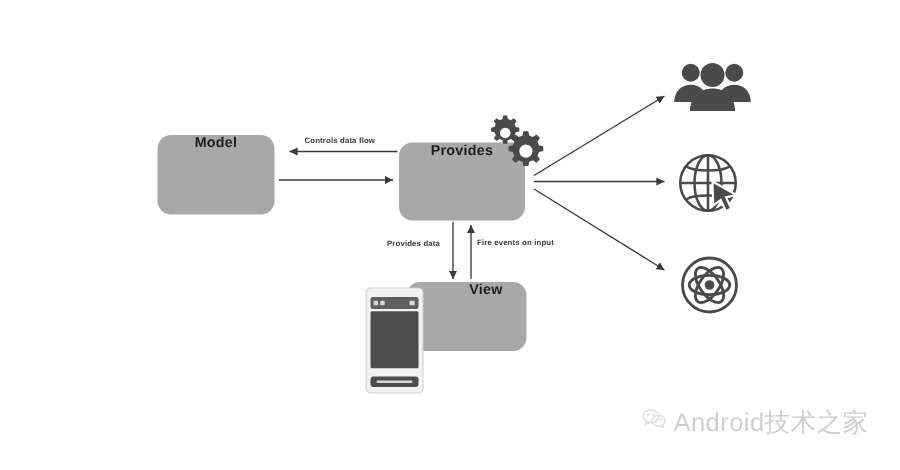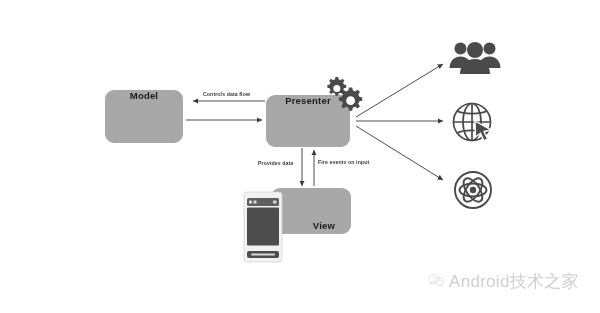--- a/index.html
+++ b/index.html
@@ -44,21 +44,20 @@
     height: 52px;
   }
   #view-box {
     left: 271px;
     top: 188px;
     width: 80px;
     height: 46px;
   }
   #view-box .node-label {
     margin-left: 26px;
-    margin-top: 32px;
   }
   .edge-label {
     position: absolute;
     font-size: 5.2px;
     color: #3a3a3a;
     font-weight: bold;
     white-space: nowrap;
     letter-spacing: 0.1px;
   }
   #label-controls {
@@ -143,21 +142,21 @@
     <g>
       <line x1="356" y1="126" x2="443" y2="180" stroke="#3a3a3a" stroke-width="0.9" marker-end="url(#arrow-end)"></line>
     </g>
   </svg>
 
   <div class="node-box" id="model-box">
     <span class="node-label">Model</span>
   </div>
 
   <div class="node-box" id="presenter-box">
-    <span class="node-label">Presenter</span>
+    <span class="node-label">Provides</span>
   </div>
 
   <div class="node-box" id="view-box">
     <span class="node-label">View</span>
   </div>
 
   <div class="edge-label" id="label-controls">Controls data flow</div>
   <div class="edge-label" id="label-provides">Provides data</div>
   <div class="edge-label" id="label-fire">Fire events on input</div>
 

